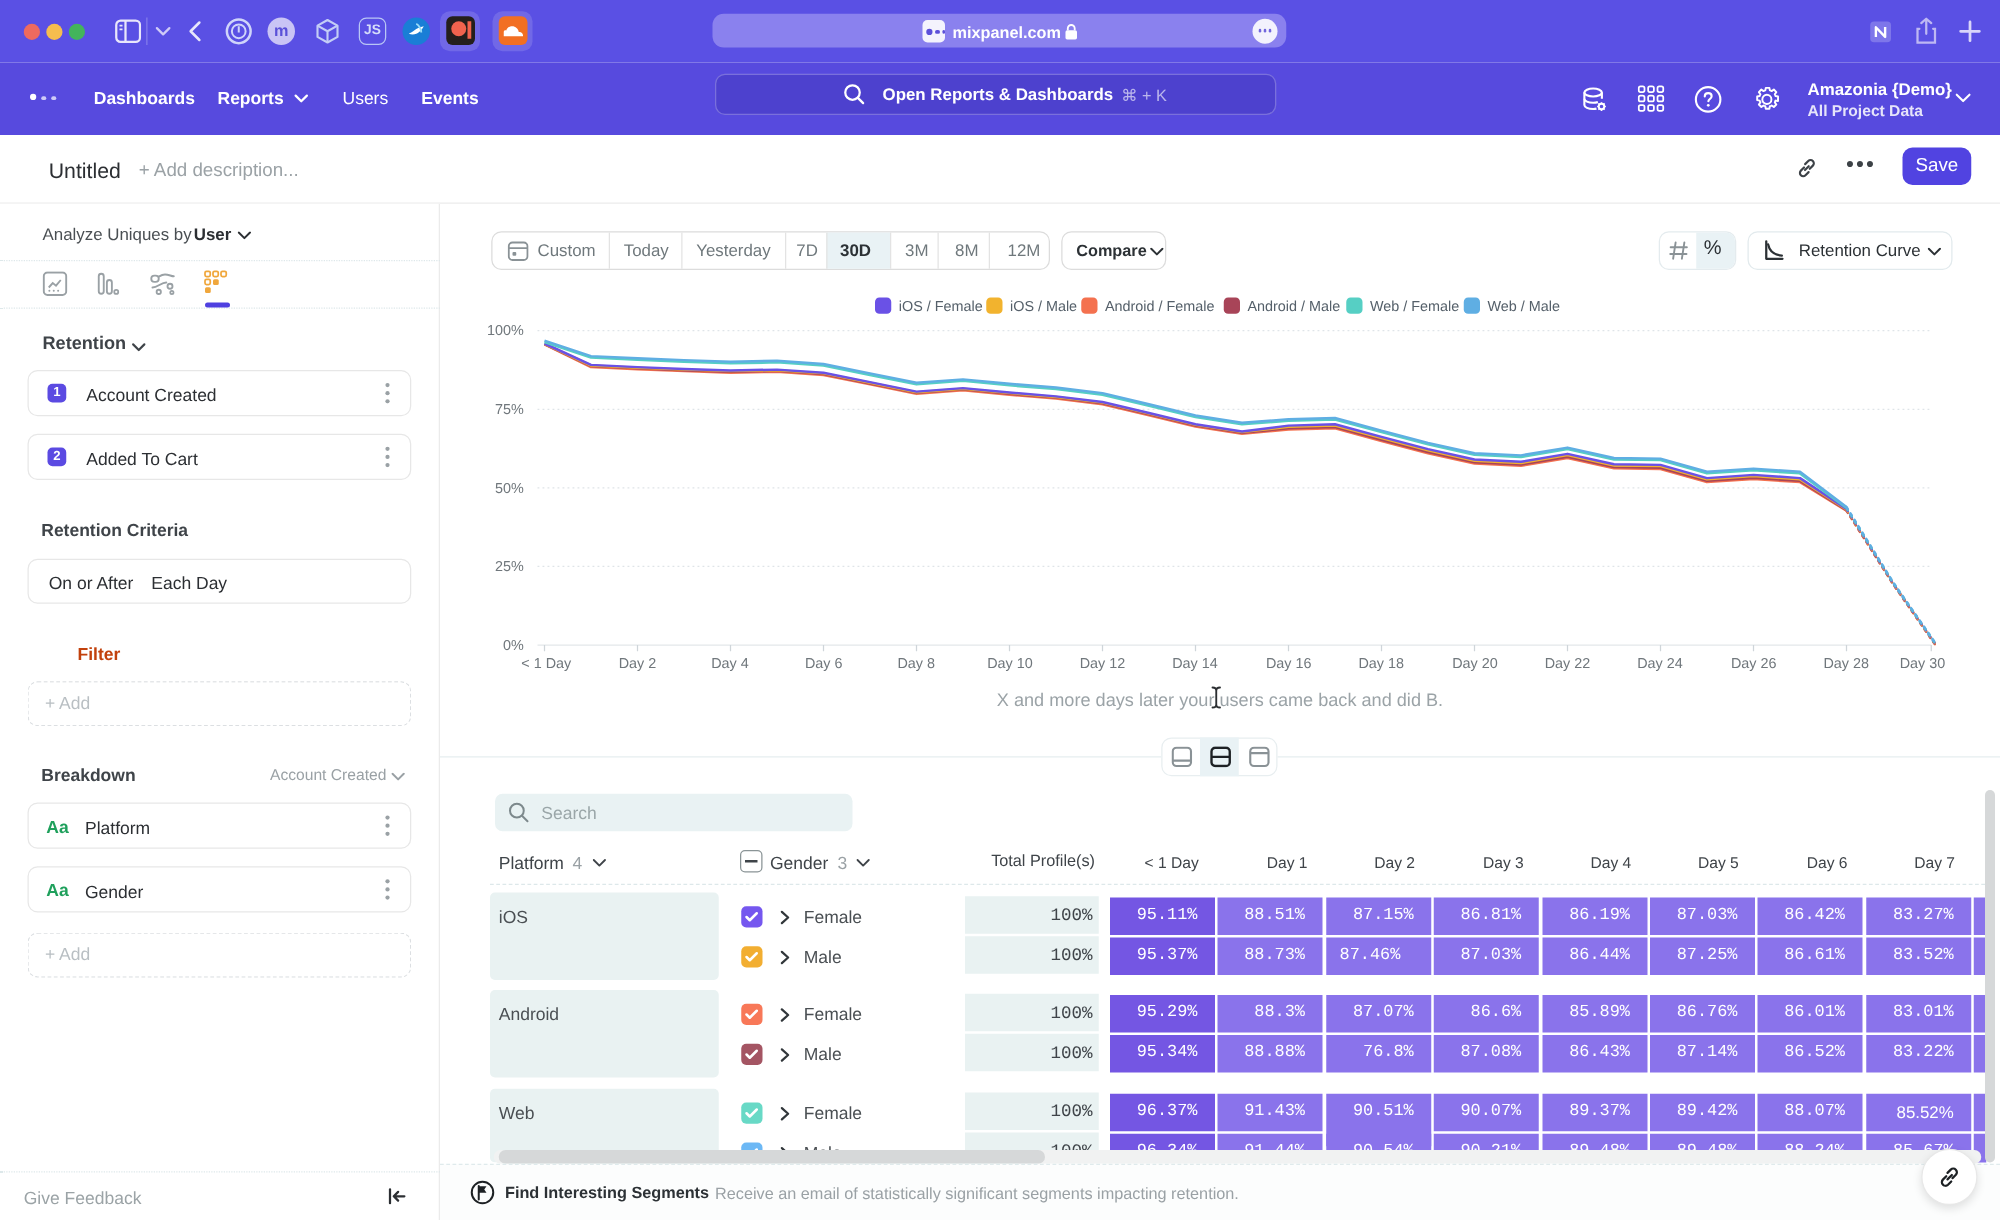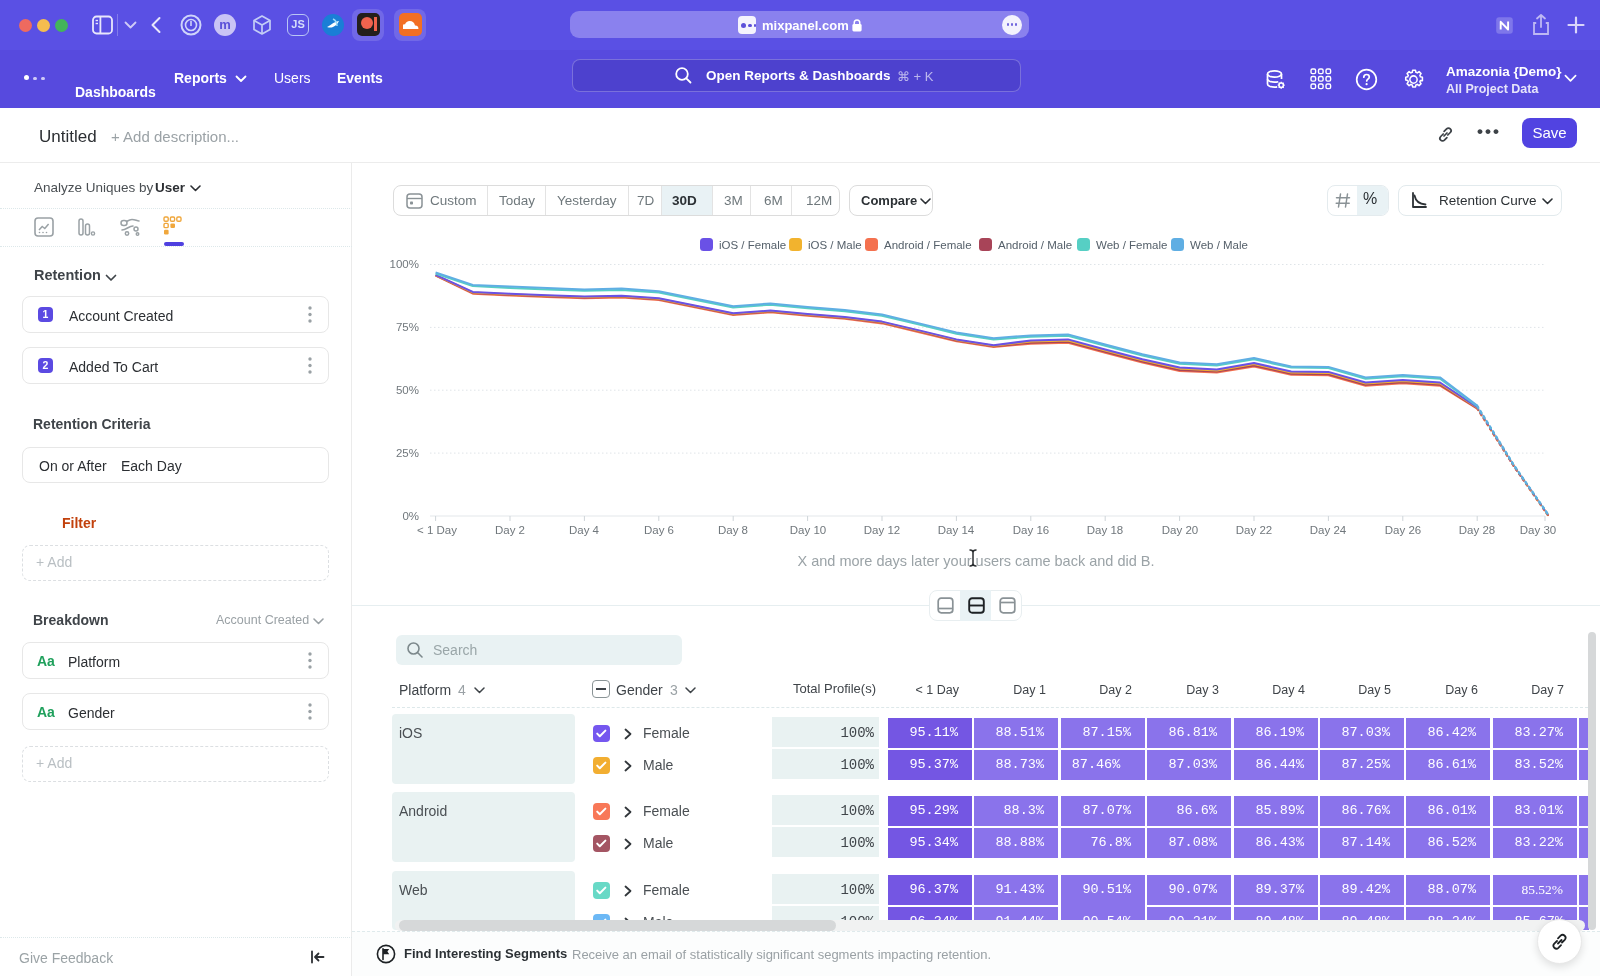--- a/index.html
+++ b/index.html
@@ -77,21 +77,21 @@
     <path d="M9 2v12M5 5.5L9 2l4 3.5" stroke="#beb8f3" stroke-width="1.8" fill="none" stroke-linecap="round" stroke-linejoin="round"></path>
     <path d="M3.5 10H2v11h14V10h-1.5" stroke="#beb8f3" stroke-width="1.8" fill="none" stroke-linecap="round"></path>
   </svg>
 <svg class="abs" style="left:1566px;top:15px;" width="20" height="20" viewBox="0 0 20 20">
     <path d="M10 2.5v15M2.5 10h15" stroke="#d9d5fa" stroke-width="2.2" stroke-linecap="round"></path>
   </svg>
 
 <div class="abs" style="left:24px;top:75px;width:5px;height:5px;border-radius:50%;background:#fff;"></div>
 <div class="abs" style="left:33px;top:76.5px;width:3.6px;height:3.6px;border-radius:50%;background:#cfcaf7;"></div>
 <div class="abs" style="left:41px;top:76.5px;width:3.6px;height:3.6px;border-radius:50%;background:#cfcaf7;"></div>
-<div class="abs" style="left:75px;top:84px;font-size:14px;font-weight:bold;color:#fff;">Dashboards</div>
+<div class="abs" style="left:75px;top:70px;font-size:14px;font-weight:bold;color:#fff;">Dashboards</div>
 <div class="abs" style="left:174px;top:70px;font-size:14px;font-weight:bold;color:#fff;">Reports</div>
 <svg class="abs" style="left:235px;top:75px;" width="12" height="8" viewBox="0 0 12 8">
     <path d="M1.5 1.5L6 6l4.5-4.5" stroke="#fff" stroke-width="1.8" fill="none" stroke-linecap="round" stroke-linejoin="round"></path>
   </svg>
 <div class="abs" style="left:274px;top:70px;font-size:14px;font-weight:normal;color:#fff;">Users</div>
 <div class="abs" style="left:337px;top:70px;font-size:14px;font-weight:bold;color:#fff;">Events</div>
 
 <div class="abs" style="left:572px;top:59px;width:449px;height:33px;border-radius:8px;background:rgba(22,12,112,0.14);border:1px solid rgba(255,255,255,0.25);"></div>
 <svg class="abs" style="left:674px;top:66px;" width="19" height="19" viewBox="0 0 19 19">
     <circle cx="8" cy="8" r="5.8" fill="none" stroke="#fff" stroke-width="1.8"></circle>
@@ -248,21 +248,21 @@
     <rect x="1" y="2" width="15" height="14" rx="3" fill="none" stroke="#8a9296" stroke-width="1.5"></rect>
     <line x1="1" y1="6.5" x2="16" y2="6.5" stroke="#8a9296" stroke-width="1.4"></line>
     <rect x="4" y="9.5" width="3" height="3" rx=".8" fill="#8a9296"></rect>
   </svg>
 <div class="abs" style="left:430px;top:193px;font-size:13.5px;color:#6f787c;">Custom</div>
 <div class="abs" style="left:499px;top:193px;font-size:13.5px;color:#6f787c;">Today</div>
 <div class="abs" style="left:557px;top:193px;font-size:13.5px;color:#6f787c;">Yesterday</div>
 <div class="abs" style="left:637px;top:193px;font-size:13.5px;color:#6f787c;">7D</div>
 <div class="abs" style="left:672px;top:193px;font-size:13.5px;font-weight:bold;color:#2c3135;">30D</div>
 <div class="abs" style="left:724px;top:193px;font-size:13.5px;color:#6f787c;">3M</div>
-<div class="abs" style="left:764px;top:193px;font-size:13.5px;color:#6f787c;">6M</div>
+<div class="abs" style="left:764px;top:193px;font-size:13.5px;color:#6f787c;">8M</div>
 <div class="abs" style="left:806px;top:193px;font-size:13.5px;color:#6f787c;">12M</div>
 <div class="abs" style="left:487px;top:186px;width:1px;height:29px;background:#e3e3e3;"></div>
 <div class="abs" style="left:545px;top:186px;width:1px;height:29px;background:#e3e3e3;"></div>
 <div class="abs" style="left:628px;top:186px;width:1px;height:29px;background:#e3e3e3;"></div>
 <div class="abs" style="left:661px;top:186px;width:1px;height:29px;background:#e3e3e3;"></div>
 <div class="abs" style="left:712px;top:186px;width:1px;height:29px;background:#e3e3e3;"></div>
 <div class="abs" style="left:750px;top:186px;width:1px;height:29px;background:#e3e3e3;"></div>
 <div class="abs" style="left:791px;top:186px;width:1px;height:29px;background:#e3e3e3;"></div>
 
 <div class="abs" style="left:849px;top:185px;width:84px;height:31px;border:1px solid #dcdcdc;border-radius:8px;background:#fff;"></div>
@@ -500,21 +500,21 @@
 <div style="position:absolute;left:643px;top:882px;font-size:14px;color:#4a4f53;">Female</div>
 <div style="position:absolute;left:772px;top:874px;width:107px;height:30px;background:#e9f2f2;"></div>
 <div style="position:absolute;left:772px;top:882px;width:102px;text-align:right;font-family:'Liberation Mono',monospace;font-size:14px;color:#3f4449;">100%</div>
 <div style="position:absolute;left:888px;top:875px;width:84px;height:30px;background:#7456E3;color:#fff;font-family:'Liberation Mono',monospace;font-size:13.5px;text-align:right;line-height:30px;padding-right:14px;box-sizing:border-box;">96.37%</div>
 <div style="position:absolute;left:974px;top:875px;width:84px;height:30px;background:#8A73EB;color:#fff;font-family:'Liberation Mono',monospace;font-size:13.5px;text-align:right;line-height:30px;padding-right:14px;box-sizing:border-box;">91.43%</div>
 <div style="position:absolute;left:1061px;top:875px;width:84px;height:42px;background:#8A73EB;color:#fff;font-family:'Liberation Mono',monospace;font-size:13.5px;text-align:right;line-height:30px;padding-right:14px;box-sizing:border-box;">90.51%</div>
 <div style="position:absolute;left:1147px;top:875px;width:84px;height:30px;background:#8A73EB;color:#fff;font-family:'Liberation Mono',monospace;font-size:13.5px;text-align:right;line-height:30px;padding-right:14px;box-sizing:border-box;">90.07%</div>
 <div style="position:absolute;left:1234px;top:875px;width:84px;height:30px;background:#8A73EB;color:#fff;font-family:'Liberation Mono',monospace;font-size:13.5px;text-align:right;line-height:30px;padding-right:14px;box-sizing:border-box;">89.37%</div>
 <div style="position:absolute;left:1320px;top:875px;width:84px;height:30px;background:#8A73EB;color:#fff;font-family:'Liberation Mono',monospace;font-size:13.5px;text-align:right;line-height:30px;padding-right:14px;box-sizing:border-box;">89.42%</div>
 <div style="position:absolute;left:1406px;top:875px;width:84px;height:30px;background:#8A73EB;color:#fff;font-family:'Liberation Mono',monospace;font-size:13.5px;text-align:right;line-height:30px;padding-right:14px;box-sizing:border-box;">88.07%</div>
-<div style="position:absolute;left:1493px;top:875px;width:84px;height:30px;background:#8A73EB;color:#fff;font-family:Liberation Serif, serif;font-size:13.5px;text-align:right;line-height:30px;padding-right:14px;box-sizing:border-box;">85.52%</div>
+<div style="position:absolute;left:1493px;top:875px;width:84px;height:30px;background:#8A73EB;color:#fff;font-family:Liberation Sans, sans-serif;font-size:13.5px;text-align:right;line-height:30px;padding-right:14px;box-sizing:border-box;">85.52%</div>
 <div style="position:absolute;left:1579px;top:875px;width:10px;height:30px;background:#8A73EB;"></div>
 <div style="position:absolute;left:593px;top:914px;width:17px;height:17px;background:#6CB8F5;border-radius:4px;"><svg width="17" height="17" viewBox="0 0 17 17">
           <path d="M4.2 8.6l2.6 2.6 5.6-5.6" stroke="#fff" stroke-width="2" fill="none" stroke-linecap="round" stroke-linejoin="round"></path>
         </svg></div>
 <svg style="position:absolute;left:622px;top:916px;" width="12" height="14" viewBox="0 0 12 14">
         <path d="M3.5 2.5l5 4.5-5 4.5" stroke="#32373b" stroke-width="1.8" fill="none" stroke-linecap="round" stroke-linejoin="round"></path>
       </svg>
 <div style="position:absolute;left:643px;top:914px;font-size:14px;color:#4a4f53;">Male</div>
 <div style="position:absolute;left:772px;top:906px;width:107px;height:30px;background:#e9f2f2;"></div>
 <div style="position:absolute;left:772px;top:914px;width:102px;text-align:right;font-family:'Liberation Mono',monospace;font-size:14px;color:#3f4449;">100%</div>

